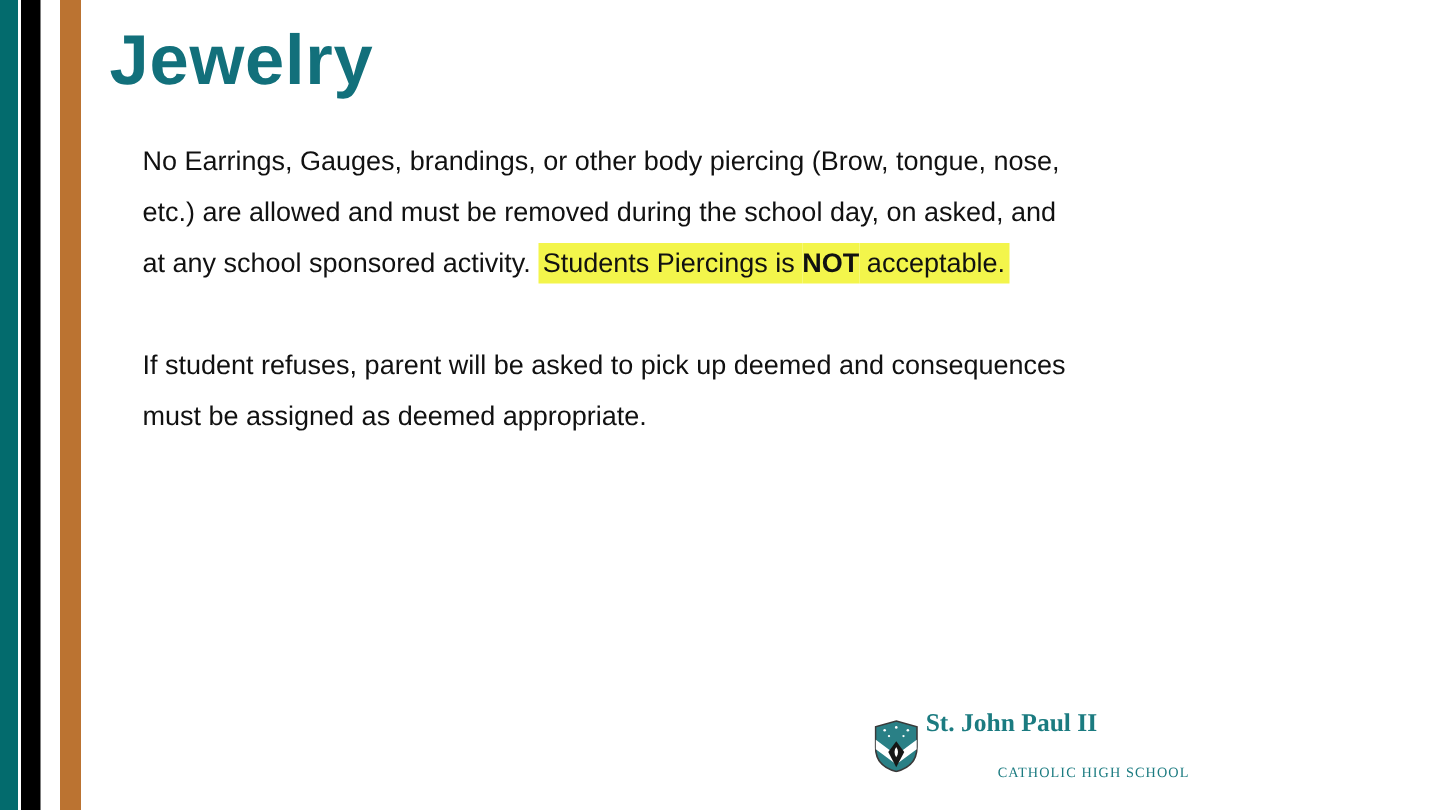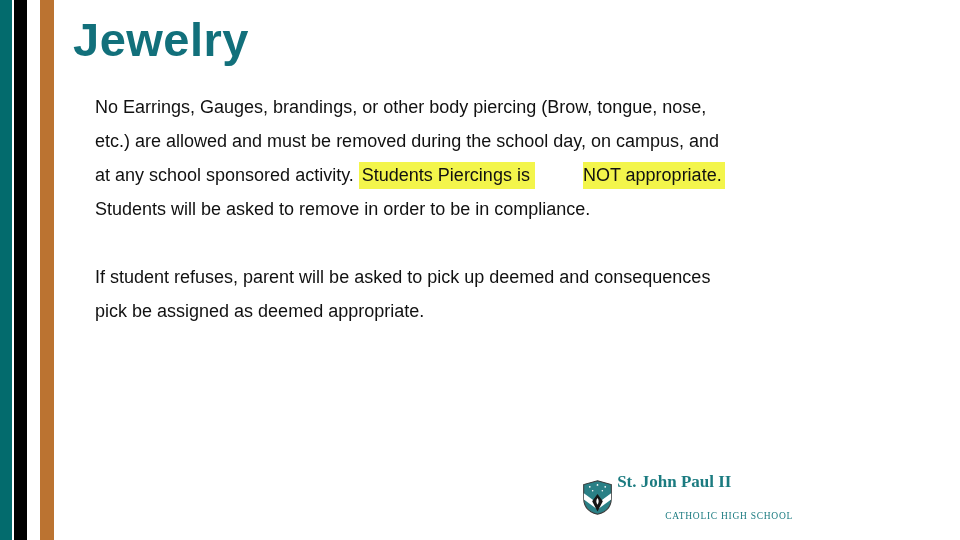--- a/index.html
+++ b/index.html
@@ -42,21 +42,21 @@
     color: var(--body-text, #111);
   }
   .body-paragraph { margin-bottom: 34px; }
   .body-line { white-space: pre; }
   .hl {
     background: var(--highlight-yellow, #f3f54b);
     padding: 3px 0 4px 0;
   }
   .hl-start { padding-left: 3px; }
   .hl-end { padding-right: 3px; }
-  .b { font-weight: normal; margin-left: 48px; }
+  .b { font-weight: bold; }
 
   .logo {
     position: absolute;
     right: 22px;
     bottom: 18px;
     display: flex;
     align-items: center;
     gap: 5px;
   }
   .logo-shield { width: 29px; height: 35px; display: block; }
@@ -86,27 +86,26 @@
 
   <div class="stripe teal"></div>
   <div class="stripe black"></div>
   <div class="stripe orange"></div>
 
   <h1 class="title">Jewelry</h1>
 
   <div class="body-text" id="body-text">
       <div class="body-paragraph">
         <div class="body-line"><span class="">No Earrings, Gauges, brandings, or other body piercing (Brow, tongue, nose,</span></div>
-        <div class="body-line"><span class="">etc.) are allowed and must be removed during the school day, on campus, and</span></div>
-        <div class="body-line"><span class="">at any school sponsored activity. </span><span class="hl hl-start">Students Piercings is </span><span class="hl b">NOT</span><span class="hl hl-end"> appropriate.</span></div>
-        <div class="body-line"><span class="">Students will be asked to remove in order to be in compliance.</span></div>
+        <div class="body-line"><span class="">etc.) are allowed and must be removed during the school day, on asked, and</span></div>
+        <div class="body-line"><span class="">at any school sponsored activity. </span><span class="hl hl-start">Students Piercings is </span><span class="hl b">NOT</span><span class="hl hl-end"> acceptable.</span></div>
       </div>
       <div class="body-paragraph">
         <div class="body-line"><span class="">If student refuses, parent will be asked to pick up deemed and consequences</span></div>
-        <div class="body-line"><span class="">pick be assigned as deemed appropriate.</span></div>
+        <div class="body-line"><span class="">must be assigned as deemed appropriate.</span></div>
       </div>
     </div>
 
   <div class="logo">
     <svg class="logo-shield" viewBox="0 0 30 36" xmlns="http://www.w3.org/2000/svg">
       <path d="M15 0.6 L29.3 4.6 V18.5 C29.3 29 22.3 33.6 15 35.4 C7.7 33.6 0.7 29 0.7 18.5 V4.6 Z" fill="#2a8086" stroke="#3a3a3a" stroke-width="1.1"></path>
       <circle cx="7" cy="7" r="0.9" fill="#ffffff"></circle>
       <circle cx="15" cy="5" r="0.9" fill="#ffffff"></circle>
       <circle cx="23" cy="7" r="0.9" fill="#ffffff"></circle>
       <circle cx="10" cy="11" r="0.8" fill="#ffffff"></circle>

